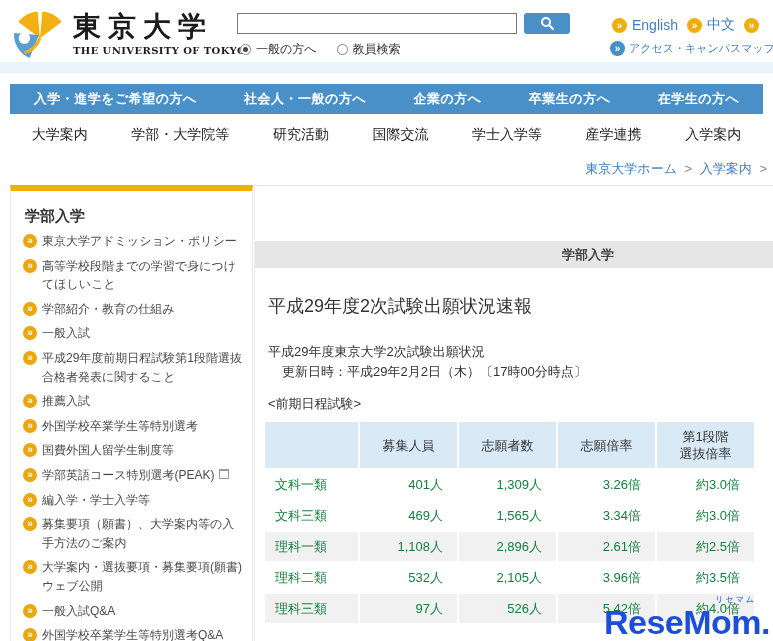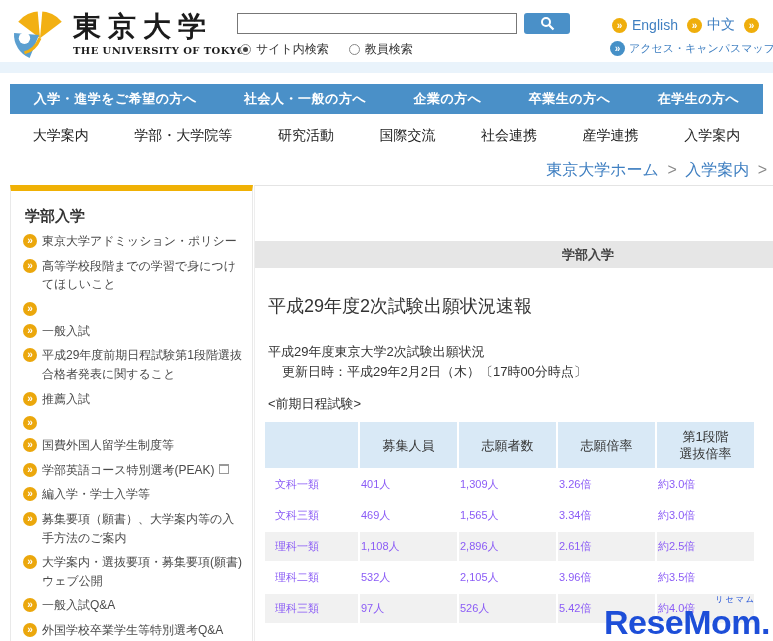--- a/index.html
+++ b/index.html
@@ -29,24 +29,24 @@
   .util-row a{color:#3f7fc1;font-size:11px;display:flex;align-items:center;gap:4px;}
   .cc{flex:0 0 auto;width:15px;height:15px;border-radius:50%;color:#fff;font-size:10px;line-height:15px;text-align:center;font-weight:bold;display:inline-block;}
   .cc.y{background:#efae0c;}
   .cc.b{background:#4590c7;}
 
   .strip{position:absolute;top:62px;left:0;width:773px;height:11px;background:#e9f3fb;}
 
   
   .nav{position:absolute;top:84px;left:10px;width:753px;height:30px;background:#4a90c8;display:flex;align-items:center;justify-content:space-around;}
   .nav a{color:#fff;font-size:13px;font-weight:bold;letter-spacing:0.5px;}
-  .subnav{position:absolute;top:114px;left:10px;width:753px;height:42px;display:flex;align-items:flex-start;justify-content:space-around;margin-top:13px;}
+  .subnav{position:absolute;top:114px;left:10px;width:753px;height:42px;display:flex;align-items:center;justify-content:space-around;}
   .subnav a{color:#222;font-size:14px;}
 
-  .breadcrumb{position:absolute;top:160px;right:2px;font-size:16px;color:#888;white-space:nowrap;}
+  .breadcrumb{position:absolute;top:160px;right:2px;font-size:13px;color:#888;white-space:nowrap;}
   .breadcrumb a{color:#3f7fc1;}
   .breadcrumb .sep{margin:0 4px;color:#888;}
 
   
   .sidebar{position:absolute;left:10px;top:185px;width:243px;height:480px;box-sizing:border-box;background:#fff;
     border:1px solid #e9e9e9;border-top:6px solid #f0b105;padding:12px 8px 10px 12px;}
   .sidebar-title{font-size:15px;font-weight:bold;color:#333;margin:4px 0 4px 2px;}
   .side-list{list-style:none;margin:0;padding:0;}
   .side-list li{display:flex;gap:5px;margin:6px 0;font-size:12px;color:#4a4a4a;line-height:1.55;cursor:pointer;}
   .yc{flex:0 0 auto;width:14px;height:14px;border-radius:50%;background:#eba70c;color:#fff;font-size:10px;line-height:14px;text-align:center;font-weight:bold;margin-top:2px;}
@@ -57,24 +57,24 @@
     border-top:1px solid #e4e4e4;border-left:1px solid #eeeeee;}
   .section-bar{margin-top:55px;height:27px;background:#e6e6e6;text-align:center;line-height:27px;font-size:13px;font-weight:bold;color:#444;}
   .page-title{margin:26px 0 0 13px;font-size:18px;font-weight:normal;color:#333;}
   .intro{margin:24px 0 0 13px;font-size:13px;color:#333;line-height:20px;}
   .intro .l2{margin-left:14px;}
   .caption{margin:13px 0 0 13px;font-size:13px;color:#333;}
 
   table.apps{margin:7px 0 0 8px;border-collapse:separate;border-spacing:2px;}
   .apps th{background:#d9e9f6;height:44px;font-size:13px;font-weight:normal;color:#333;line-height:17px;}
   .apps th,.apps td{width:82px;box-sizing:content-box;}
-  .apps td{height:27px;font-size:11px;color:#8b5cf6;background:#fff;}
+  .apps td{height:27px;font-size:13px;color:#15803d;background:#fff;}
   .apps tr.alt td{background:#f1f1f1;}
   .apps td.c0{text-align:left;padding-left:10px;}
-  .apps td.num{text-align:left;padding-right:14px;}
+  .apps td.num{text-align:right;padding-right:14px;}
 
   
   .watermark{position:absolute;right:3px;bottom:2px;z-index:10;color:#1d4ed8;text-align:right;line-height:1;}
   .wm-ruby{display:block;font-size:8px;letter-spacing:2px;margin:0 14px 1px 0;}
   .wm-text{font-size:34px;font-weight:bold;letter-spacing:-0.5px;}
 </style>
 </head>
 <body>
 
 <div class="header">
@@ -93,21 +93,21 @@
   <input class="search-input" type="text" value="" style="">
   <button class="search-btn">
     <svg width="15" height="15" viewBox="0 0 15 15">
       <circle cx="6" cy="6" r="4" stroke="#fff" stroke-width="2" fill="none"></circle>
       <line x1="9.2" y1="9.2" x2="13.5" y2="13.5" stroke="#fff" stroke-width="2.2"></line>
     </svg>
   </button>
   <div class="radio-row">
     <span class="radio-opt">
       <span class="radio sel"></span>
-      <span>サイト内検索</span>
+      <span>一般の方へ</span>
     </span>
     <span class="radio-opt">
       <span class="radio"></span>
       <span>教員検索</span>
     </span>
   </div>
 
   <div class="lang-row">
     <a>
       <span class="cc y">»</span>
@@ -137,21 +137,21 @@
   <a>社会人・一般の方へ</a>
   <a>企業の方へ</a>
   <a>卒業生の方へ</a>
   <a>在学生の方へ</a>
 </div>
 <div class="subnav">
   <a>大学案内</a>
   <a>学部・大学院等</a>
   <a>研究活動</a>
   <a>国際交流</a>
-  <a>社会連携</a>
+  <a>学士入学等</a>
   <a>産学連携</a>
   <a>入学案内</a>
 </div>
 
 <div class="breadcrumb">
   <a>東京大学ホーム</a>
   <span class="sep">&gt;</span>
   <a>入学案内</a>
   <span class="sep">&gt;</span>
 </div>
@@ -162,35 +162,37 @@
     <li>
       <span class="yc">»</span>
       <span>東京大学アドミッション・ポリシー</span>
       </li>
     <li>
       <span class="yc">»</span>
       <span>高等学校段階までの学習で身につけてほしいこと</span>
       </li>
     <li>
       <span class="yc">»</span>
+      <span>学部紹介・教育の仕組み</span>
       </li>
     <li>
       <span class="yc">»</span>
       <span>一般入試</span>
       </li>
     <li>
       <span class="yc">»</span>
       <span>平成29年度前期日程試験第1段階選抜合格者発表に関すること</span>
       </li>
     <li>
       <span class="yc">»</span>
       <span>推薦入試</span>
       </li>
     <li>
       <span class="yc">»</span>
+      <span>外国学校卒業学生等特別選考</span>
       </li>
     <li>
       <span class="yc">»</span>
       <span>国費外国人留学生制度等</span>
       </li>
     <li>
       <span class="yc">»</span>
       <span><span>学部英語コース特別選考(PEAK)</span><span class="ext"></span></span>
       </li>
     <li>

